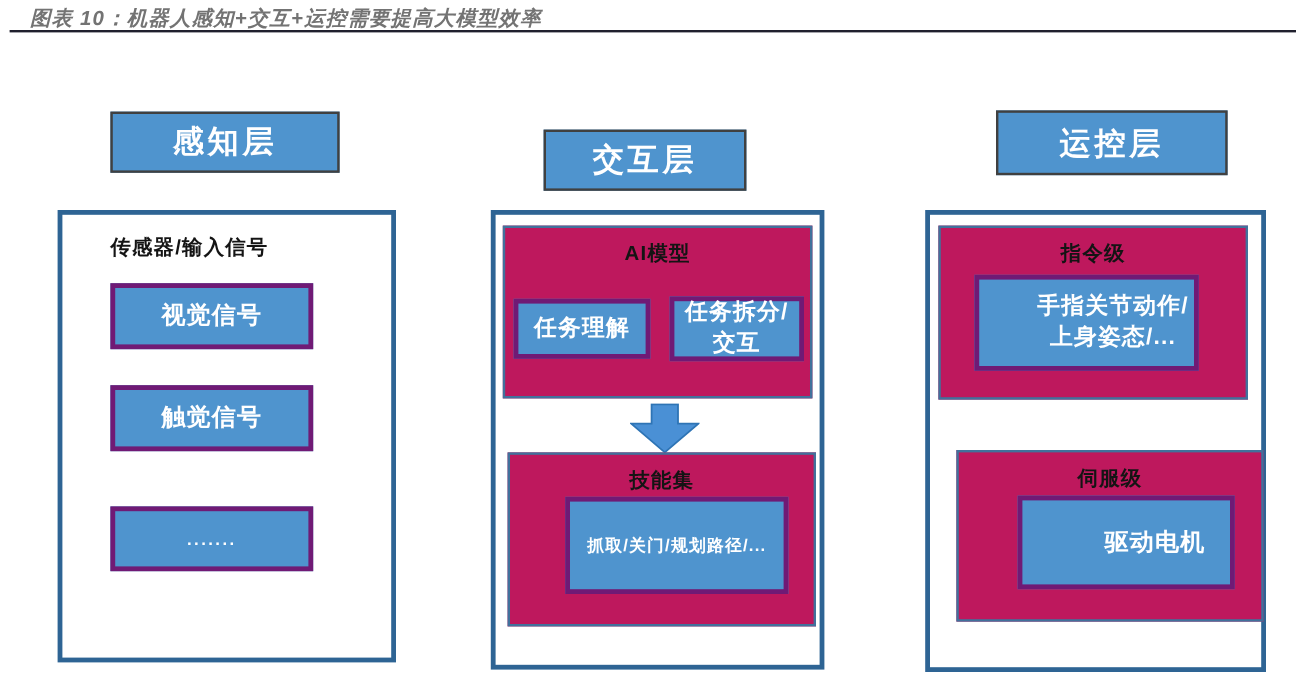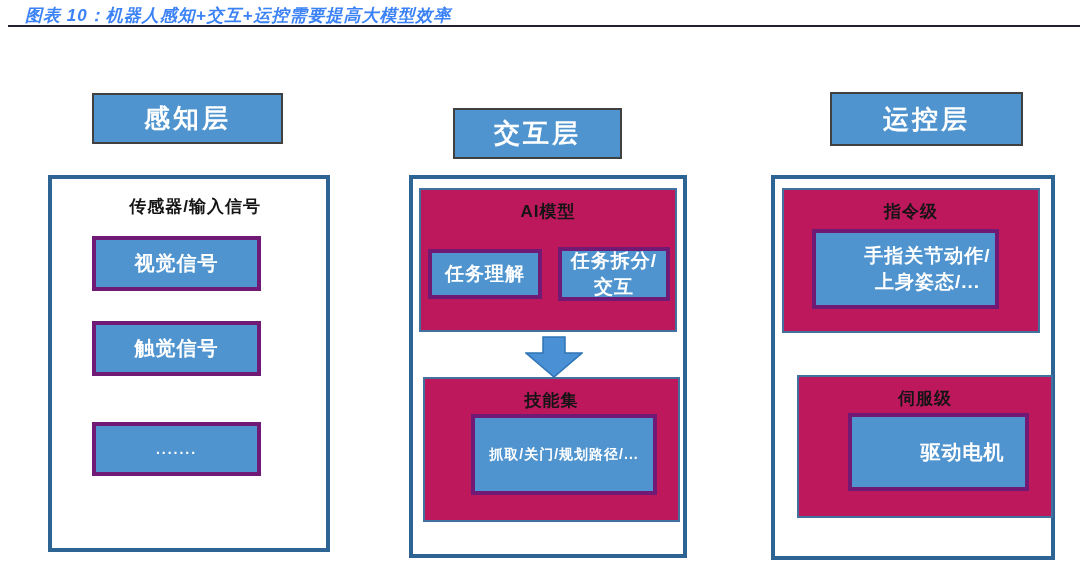--- a/index.html
+++ b/index.html
@@ -7,21 +7,21 @@
     position:relative;
     width:1080px;height:583px;
     background:#ffffff;
     font-family:"Liberation Sans","DejaVu Sans",sans-serif;
     overflow:hidden;
   }
   
   .fig-title{
     position:absolute;left:25px;top:4px;
     font-size:17px;font-weight:bold;font-style:italic;
-    color:#3b82f6;letter-spacing:1px;white-space:nowrap;
+    color:#737373;letter-spacing:1px;white-space:nowrap;
   }
   .title-rule{
     position:absolute;left:8px;top:25px;width:1072px;height:2px;
     background:#20202e;
   }
   
   .col-header{
     position:absolute;height:51px;
     background:#4f94ce;border:2px solid #404040;
     color:#ffffff;font-size:26px;font-weight:bold;letter-spacing:3px;
@@ -35,21 +35,21 @@
   .outer-box{
     position:absolute;top:175px;
     border:4px solid #2e6494;background:#ffffff;
     box-sizing:border-box;
   }
   .outer-perception{left:48px;width:282px;height:377px;}
   .outer-interaction{left:409px;width:278px;height:383px;}
   .outer-motion{left:771px;width:284px;height:385px;}
   
   .section-title{
-    position:absolute;text-align:right;
+    position:absolute;text-align:left;
     font-weight:bold;color:#141414;font-size:17px;letter-spacing:1px;
     white-space:nowrap;
   }
   .blue-box{
     position:absolute;
     background:#4f94ce;border:4px solid #701a75;
     color:#ffffff;font-size:20px;font-weight:bold;letter-spacing:1px;
     display:flex;align-items:center;justify-content:center;
     text-align:center;line-height:1.35;
     box-sizing:border-box;

